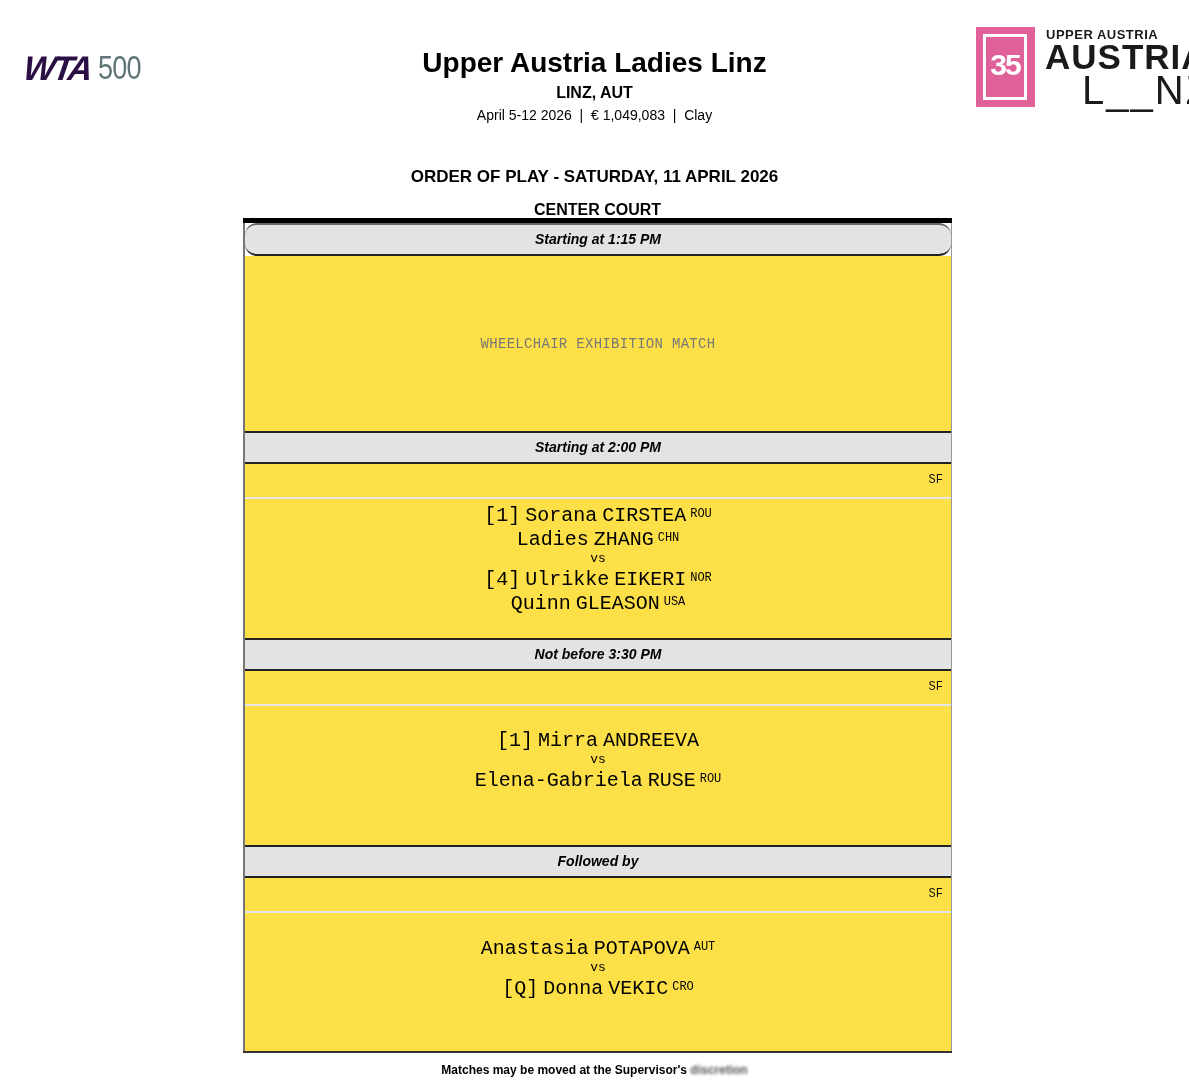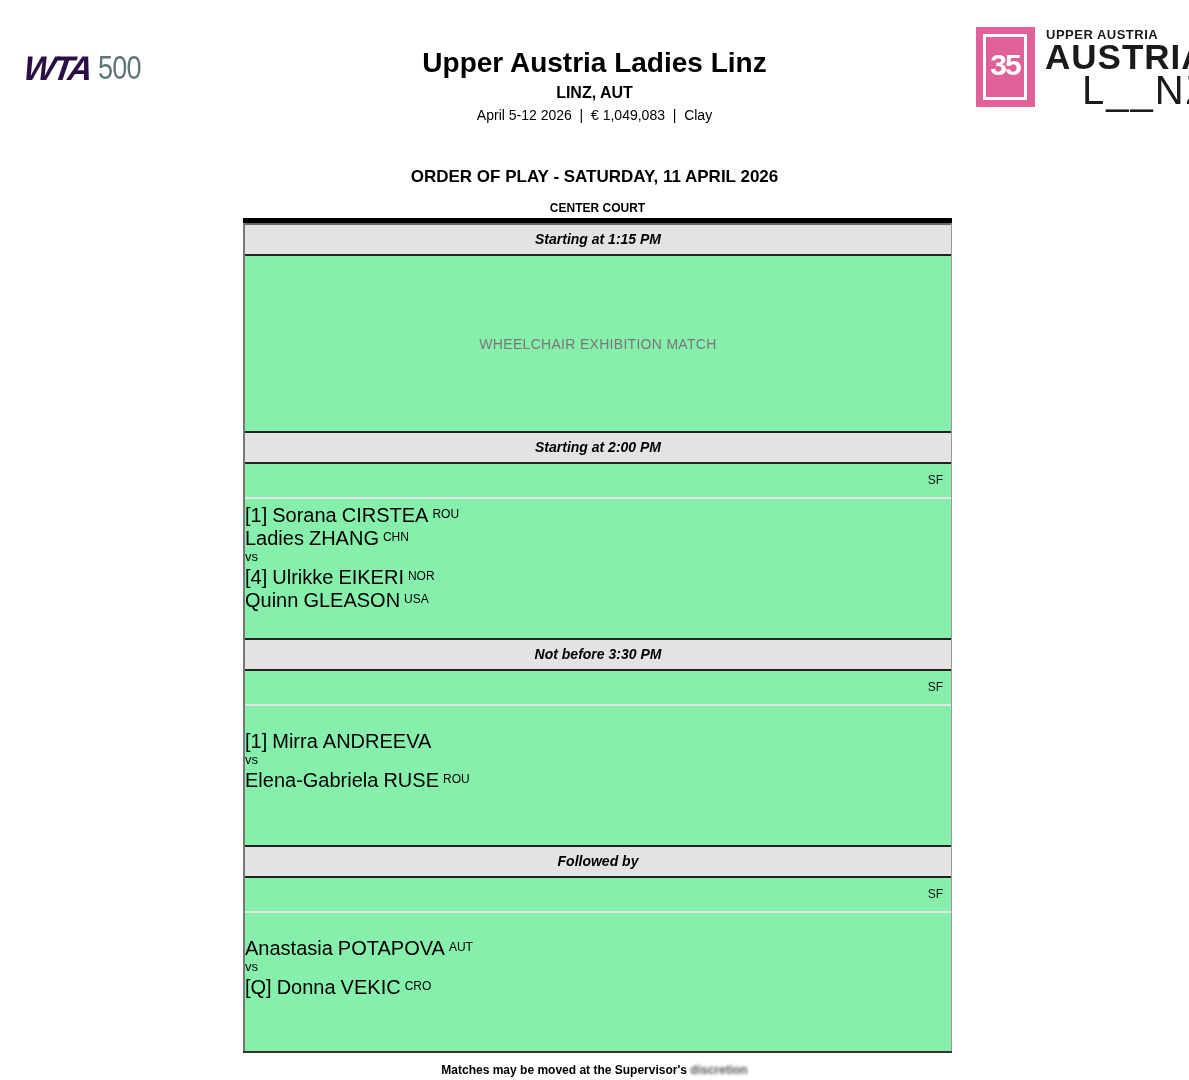--- a/index.html
+++ b/index.html
@@ -37,36 +37,36 @@
     .badge-num { position: absolute; left: 7px; top: 20px; width: 38px; text-align: center;
       font-size: 30px; font-weight: 700; color: #fff; letter-spacing: -2px; line-height: 30px; }
     .badge-years { position: absolute; left: 0; top: 76px; width: 58px; text-align: left;
       font-size: 8px; font-weight: 700; color: #fff; letter-spacing: 0.5px; }
     .linz-line1 { position: absolute; left: 70px; top: 0; font-size: 13px; font-weight: 700; letter-spacing: 0.5px; color: #1a1a1a; white-space: nowrap; }
     .linz-line2 { position: absolute; left: 69px; top: 12px; font-size: 35px; font-weight: 700; color: #1a1a1a; letter-spacing: 1px; line-height: 36px; }
     .linz-line3 { position: absolute; left: 69px; top: 44px; font-size: 40px; color: #1a1a1a; letter-spacing: 2px; line-height: 38px; margin-left: 37px; }
 
     
     .court-name { position: absolute; left: 243px; width: 709px; top: 201px; text-align: center;
-      font-size: 12px; font-weight: 700; }
+      font-size: 16px; font-weight: 700; }
     .court { position: absolute; left: 243px; top: 218px; width: 709px; box-sizing: border-box; }
     .top-rule { height: 5px; background: #000; }
     .table { border-left: 2px solid #777; border-right: 1px solid #999; }
     .band {
       height: 29px; background: #e3e3e3; border-top: 2px solid #222; border-bottom: 2px solid #222;
       text-align: center; font-size: 14px; font-weight: 700; font-style: italic; line-height: 29px;
       box-sizing: content-box;
     }
-    .band.first { border-top: 2px solid #666; }
-    .block { position: relative; background: #86efac; }
+    .band.first { border-top: 2px solid #666; border-radius: 12px; }
+    .block { position: relative; background: #fde047; font-family: Liberation Mono, monospace; }
     .exh { height: 175px; display: flex; align-items: center; justify-content: center;
       font-size: 14px; color: #777; letter-spacing: 0.3px; }
     .round-row { height: 33px; border-bottom: 2px solid #e6e6e6; text-align: right; padding-right: 8px;
       font-size: 12px; line-height: 33px; color: #111; }
-    .match { text-align: left; }
+    .match { text-align: center; }
     .p { font-size: 20px; line-height: 22px; white-space: nowrap; }
     .p .nat { font-size: 12px; margin-left: 4px; vertical-align: 4px; }
     .p .gap { display: inline-block; width: 5px; }
     .vs { font-size: 13px; line-height: 16px; }
     .footer { position: absolute; left: 0; width: 1189px; top: 1063px; text-align: center;
       font-size: 12px; font-weight: 700; }
     .blur { filter: blur(1.4px); color: #555; }
     .bottom-rule { height: 2px; background: #333; }
   </style>
 </head>

